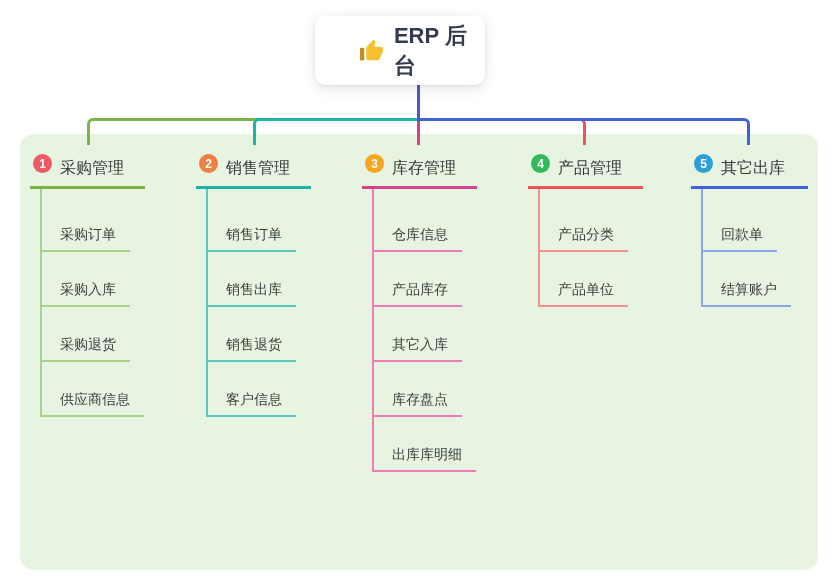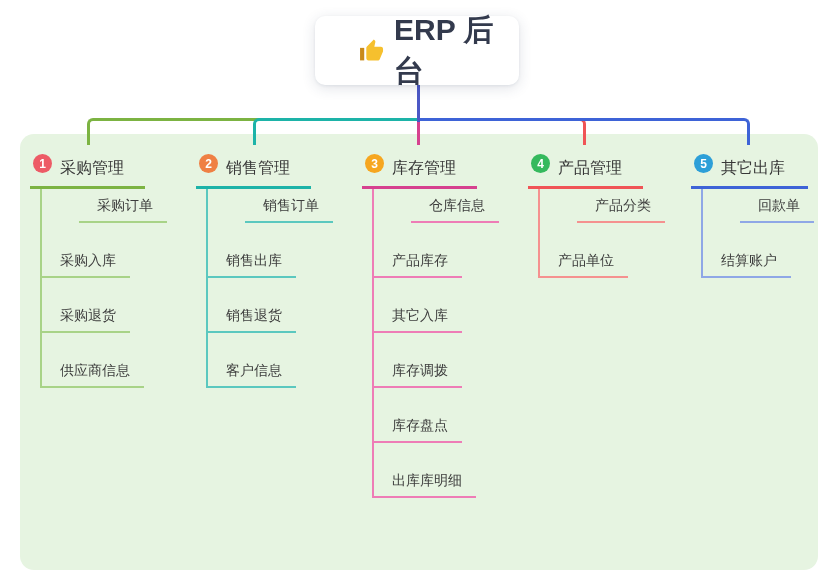--- a/index.html
+++ b/index.html
@@ -1,24 +1,24 @@
 <!DOCTYPE html>
 <html><head>
 <meta charset="utf-8">
 <style>
   * { margin:0; padding:0; box-sizing:border-box; }
   html,body { width:839px; height:588px; background:#ffffff; overflow:hidden;
               font-family:"Liberation Sans","DejaVu Sans",sans-serif; }
   .stage { position:relative; width:839px; height:588px; }
 
   
-  .root-node { position:absolute; left:315px; top:16px; width:204px; height:69px;
+  .root-node { position:absolute; left:315px; top:16px; width:170px; height:69px;
     background:#fff; border-radius:10px; box-shadow:0 3px 14px rgba(40,60,90,.14), 0 1px 3px rgba(40,60,90,.08);
     display:flex; align-items:center; justify-content:center; gap:10px;
-    font-size:30px; font-weight:600; color:#333a4d; z-index:7;padding-left:44px; }
+    font-size:22px; font-weight:600; color:#333a4d; z-index:7;padding-left:44px; }
   .root-node svg { width:26px; height:26px; }
 
   
   .stem { position:absolute; left:417px; top:84px; width:3px; height:38px; z-index:6; }
   .drop-mid { position:absolute; left:417px; top:118px; width:3px; height:27px; z-index:5; }
   .elbow { position:absolute; top:118px; height:27px; border-top:3px solid; }
   .elbow.eleft  { border-left:3px solid;  border-top-left-radius:6px; }
   .elbow.eright { border-right:3px solid; border-top-right-radius:6px; }
   .elbow.e0 { left:87px;  width:332px; z-index:1; }
   .elbow.e1 { left:253px; width:166px; z-index:2; }
@@ -32,21 +32,21 @@
   
   .column { position:absolute; top:148px; width:115px; z-index:2; }
   .col-header { display:flex; align-items:center; gap:8px; padding:0 0 7px 3px;
                 border-bottom:3px solid var(--line); }
   .badge { width:19px; height:19px; border-radius:50%; background:var(--badge);
            color:#fff; font-size:12px; font-weight:bold; display:flex;
            align-items:center; justify-content:center; flex:none; }
   .col-title { font-size:16px; color:#383838; white-space:nowrap;margin-top:10px; }
   .col-body { margin-left:10px; border-left:2px solid var(--iline); }
   .item { height:55px; display:flex; align-items:flex-end; }
-  .item:first-child { height:34px;padding-left:37px; }
+  .item:first-child { height:63px; }
   .item-label { display:inline-block; border-bottom:2px solid var(--iline);
                 padding:0 14px 6px 18px; font-size:14px; color:#3d3d3d; white-space:nowrap; }
 </style>
 </head>
 <body>
 
 <div class="stage">
 
   <div class="root-node">
     <svg viewBox="0 0 24 24">
@@ -116,23 +116,20 @@
       <div class="item">
           <span class="item-label">仓库信息</span>
         </div>
       <div class="item">
           <span class="item-label">产品库存</span>
         </div>
       <div class="item">
           <span class="item-label">其它入库</span>
         </div>
       <div class="item">
-          <span class="item-label">库存调拨</span>
-        </div>
-      <div class="item">
           <span class="item-label">库存盘点</span>
         </div>
       <div class="item">
           <span class="item-label">出库库明细</span>
         </div>
     </div>
   </div>
 
   <div class="column" style="left: 528px; --line: #f05456; --iline: #f5918f; --badge: #35b95d;">
     <div class="col-header">

